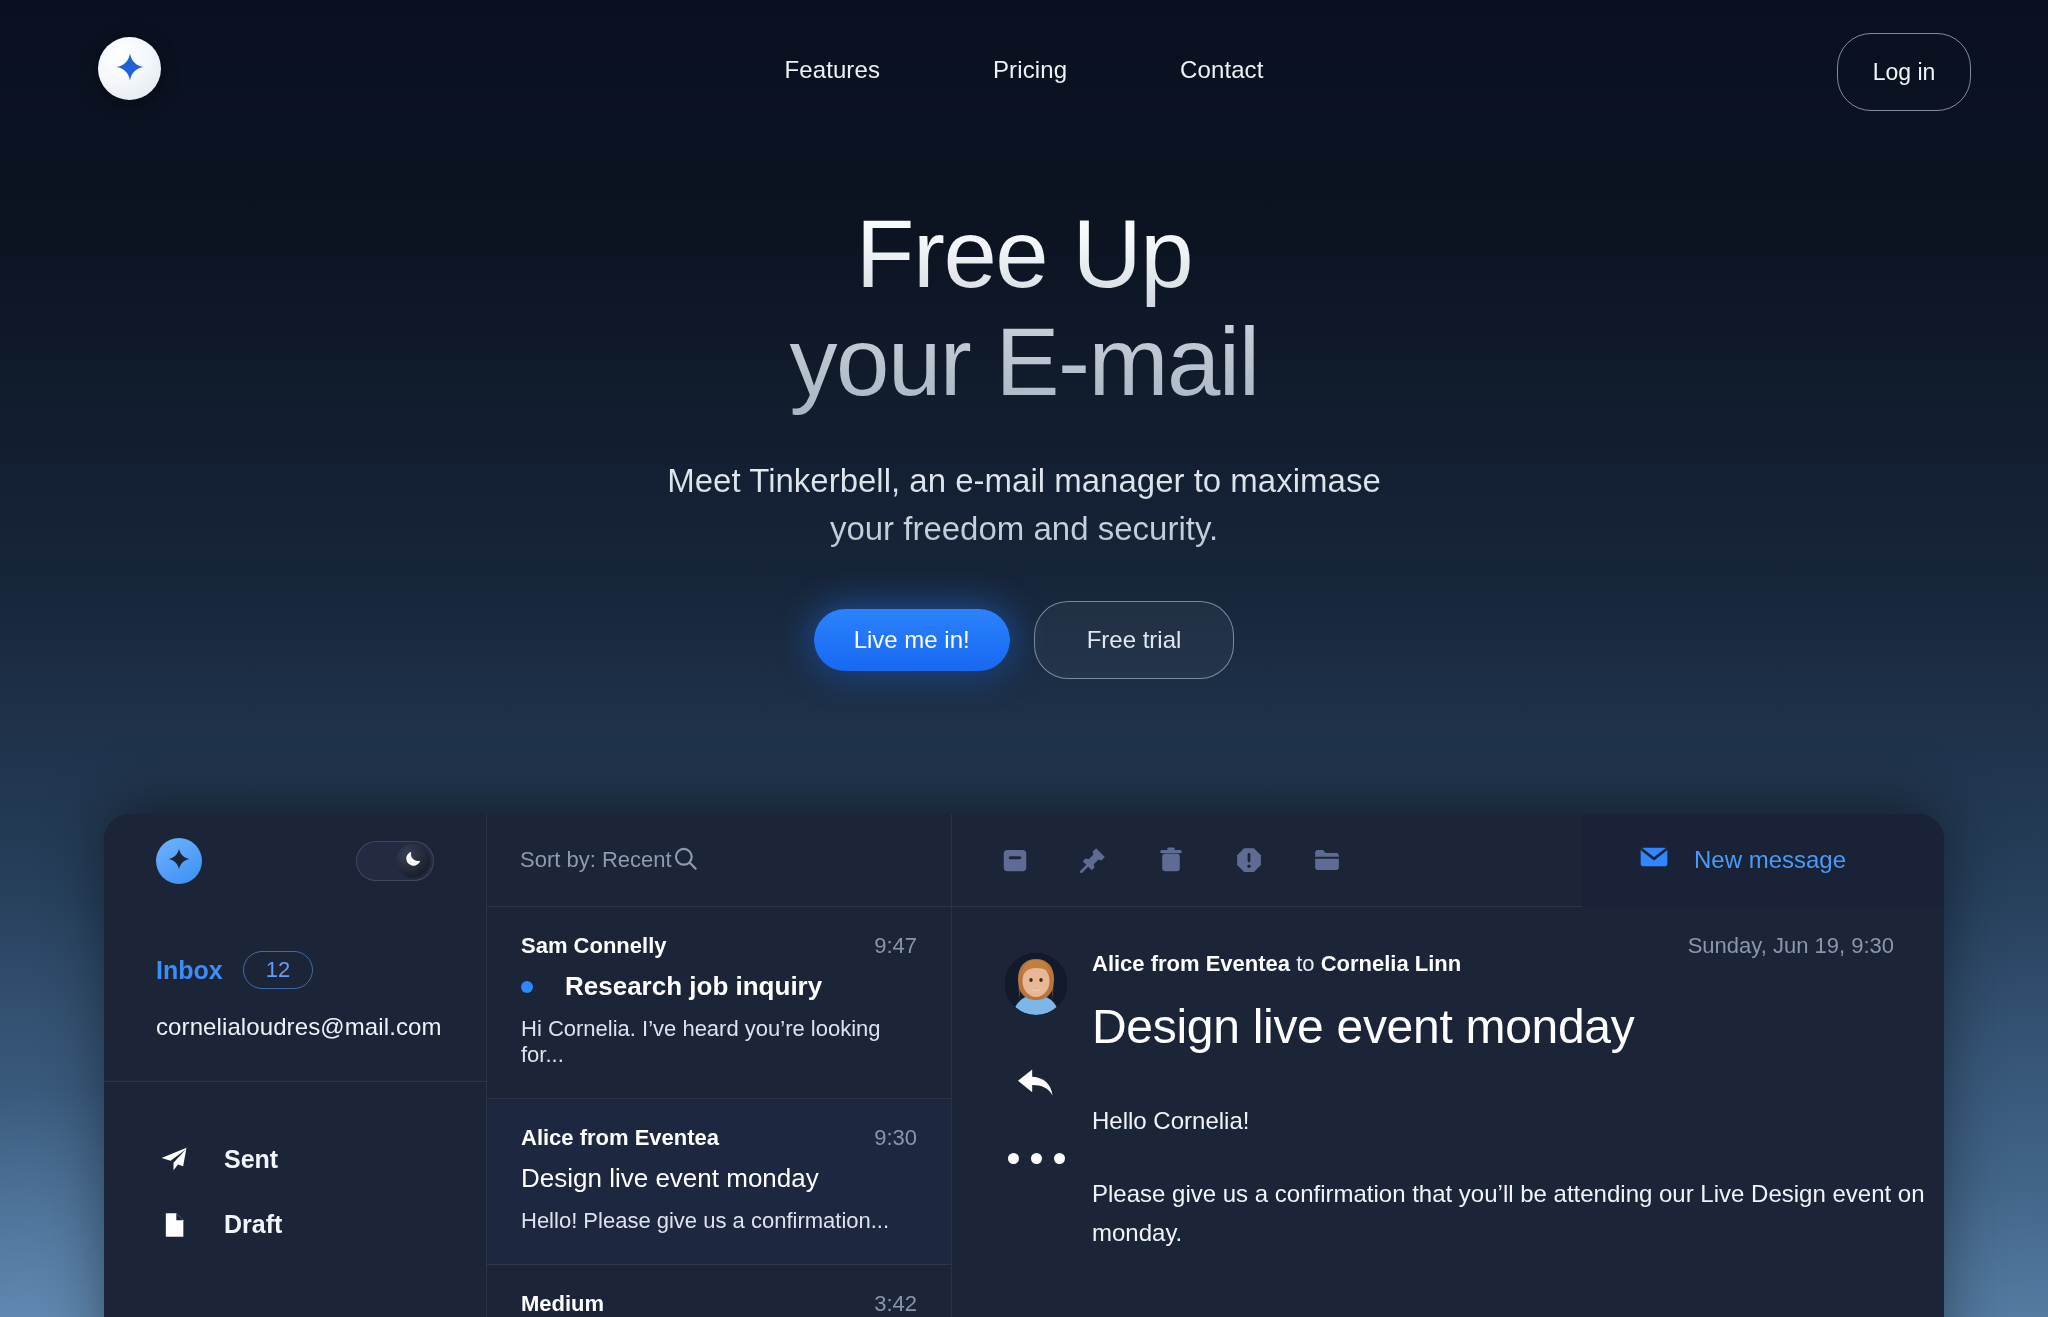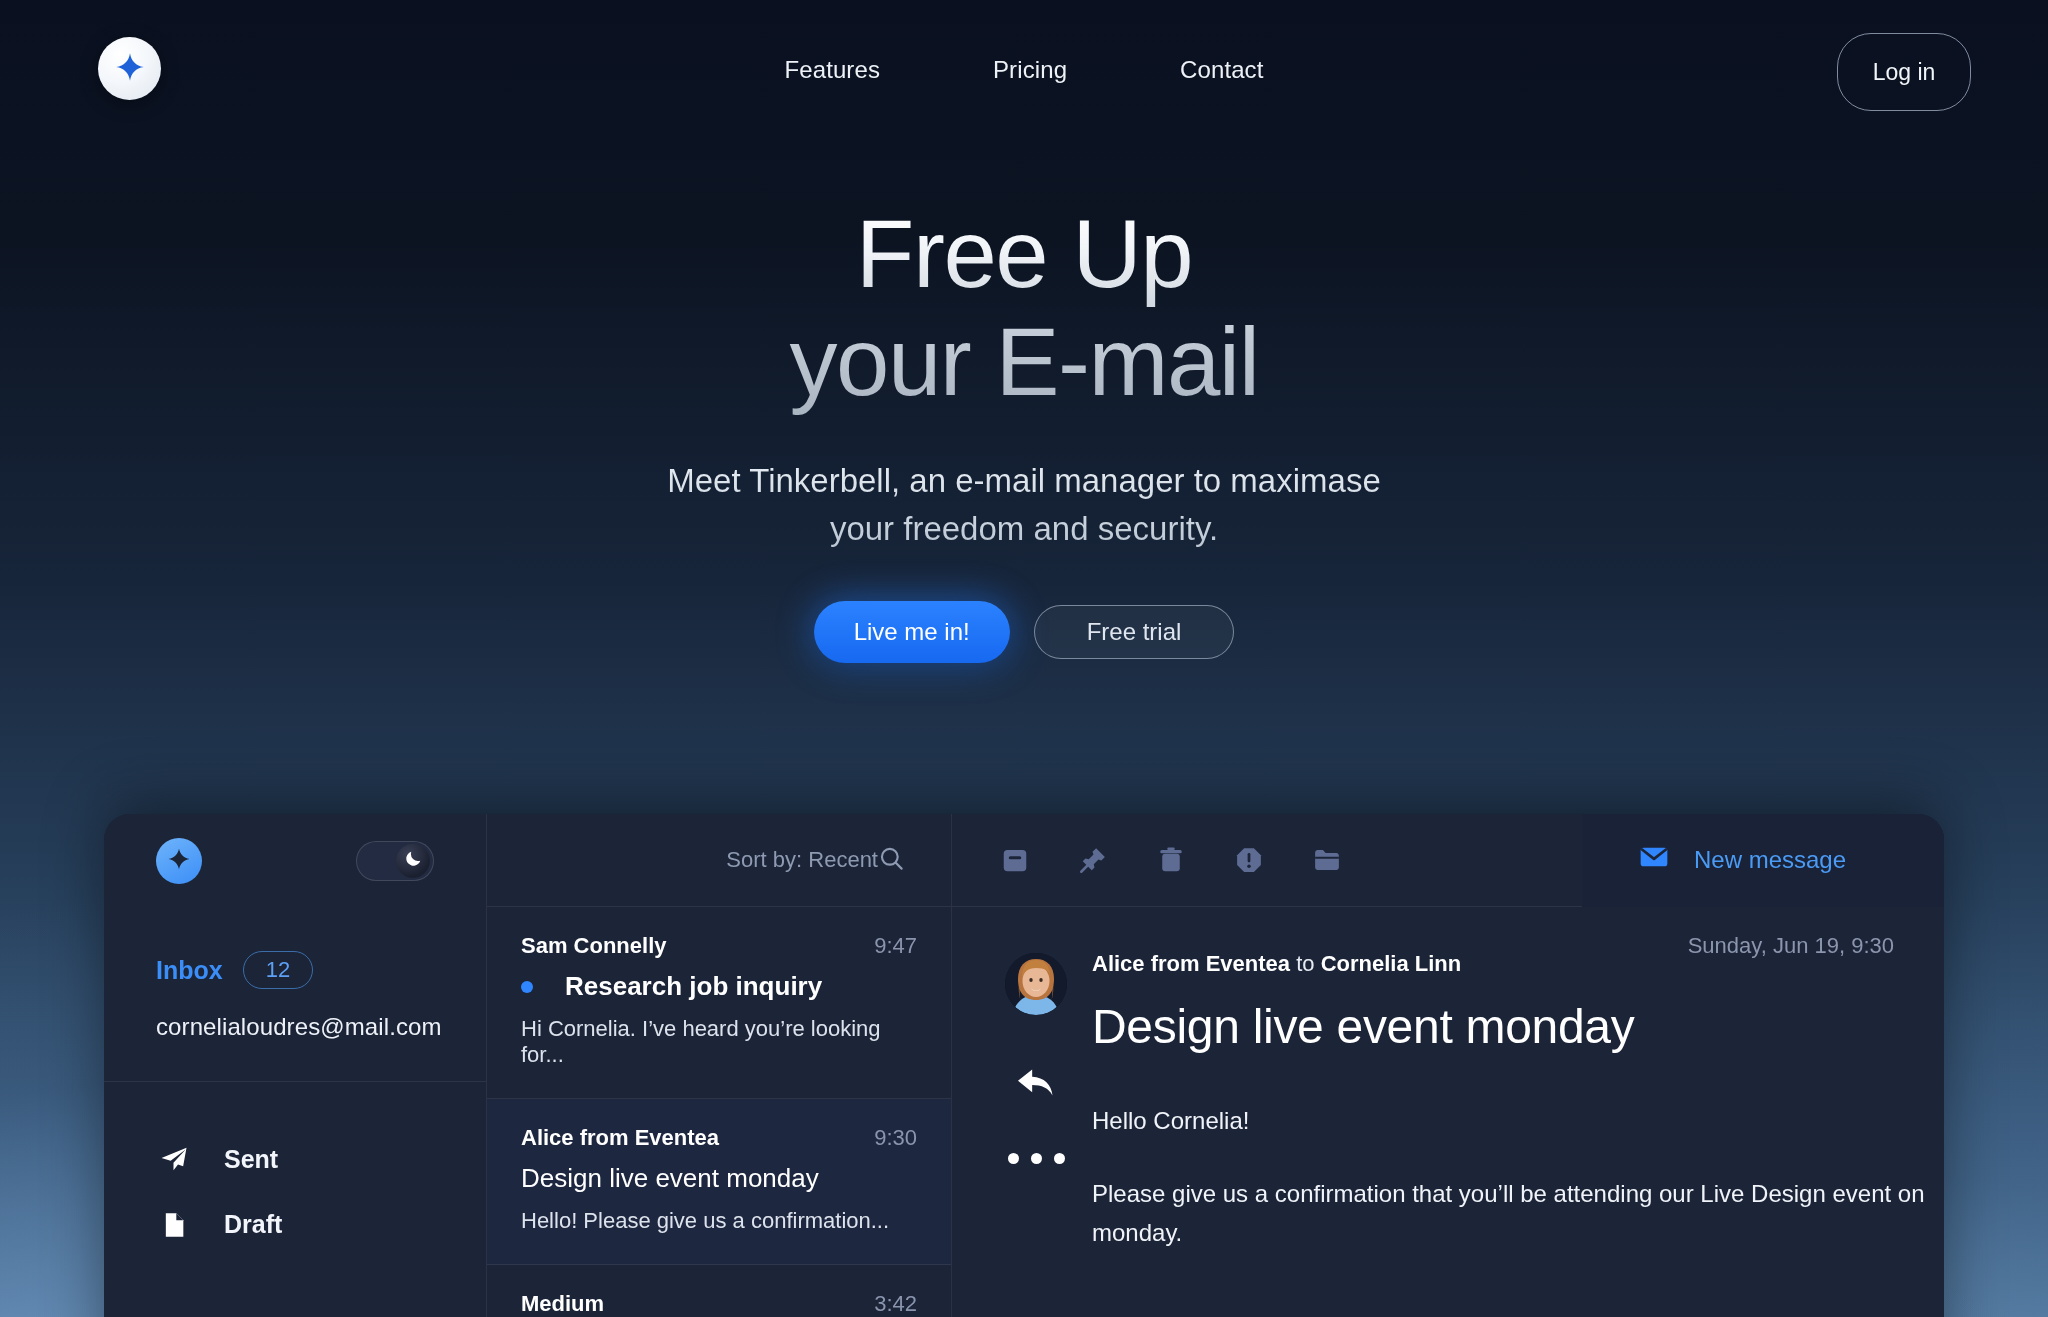--- a/index.html
+++ b/index.html
@@ -68,21 +68,21 @@
     margin-top:48px; display:flex; gap:24px; justify-content:center; align-items:center;
   }
   .btn-primary {
     height:62px; padding:0 40px; border-radius:34px; border:none;
     background:linear-gradient(180deg,#2b82ff 0%,#1769f0 100%);
     color:#ffffff; font-size:24px; font-family:"Liberation Sans", sans-serif;
     cursor:pointer;
     box-shadow:0 0 34px 4px rgba(41,126,255,0.45), 0 6px 20px rgba(0,0,0,0.25);
   }
   .btn-secondary {
-    height:54px; padding:0 52px; border-radius:34px;
+    height:78px; padding:0 52px; border-radius:34px;
     border:1.3px solid rgba(196,210,228,0.55);
     background:rgba(255,255,255,0.04);
     color:#dfe6ef; font-size:24px; font-family:"Liberation Sans", sans-serif;
     cursor:pointer;
   }
 
   
   .app {
     position:absolute; left:104px; top:814px; width:1840px; height:600px;
     background:#1c2438;
@@ -138,21 +138,21 @@
   }
   .sb-item .lbl { color:#f2f5fa; font-size:25px; font-weight:700; }
   .sb-icon { width:36px; display:flex; align-items:center; justify-content:center; }
 
   
   .app-list {
     width:465px; flex:0 0 465px; background:#1c2438;
     border-right:1px solid rgba(255,255,255,0.065);
   }
   .list-head {
-    height:93px; display:flex; align-items:center; justify-content:flex-end;
+    height:93px; display:flex; align-items:center; justify-content:flex-start;
     padding:0 46px 0 33px;
     border-bottom:1px solid rgba(255,255,255,0.075);
   }
   .sort-label { color:#8e99b2; font-size:22px; }
   .mail-item {
     padding:26px 34px 30px 34px;
     border-bottom:1px solid rgba(255,255,255,0.075);
     cursor:pointer;
   }
   .mail-item.selected { background:#1e2740; }

